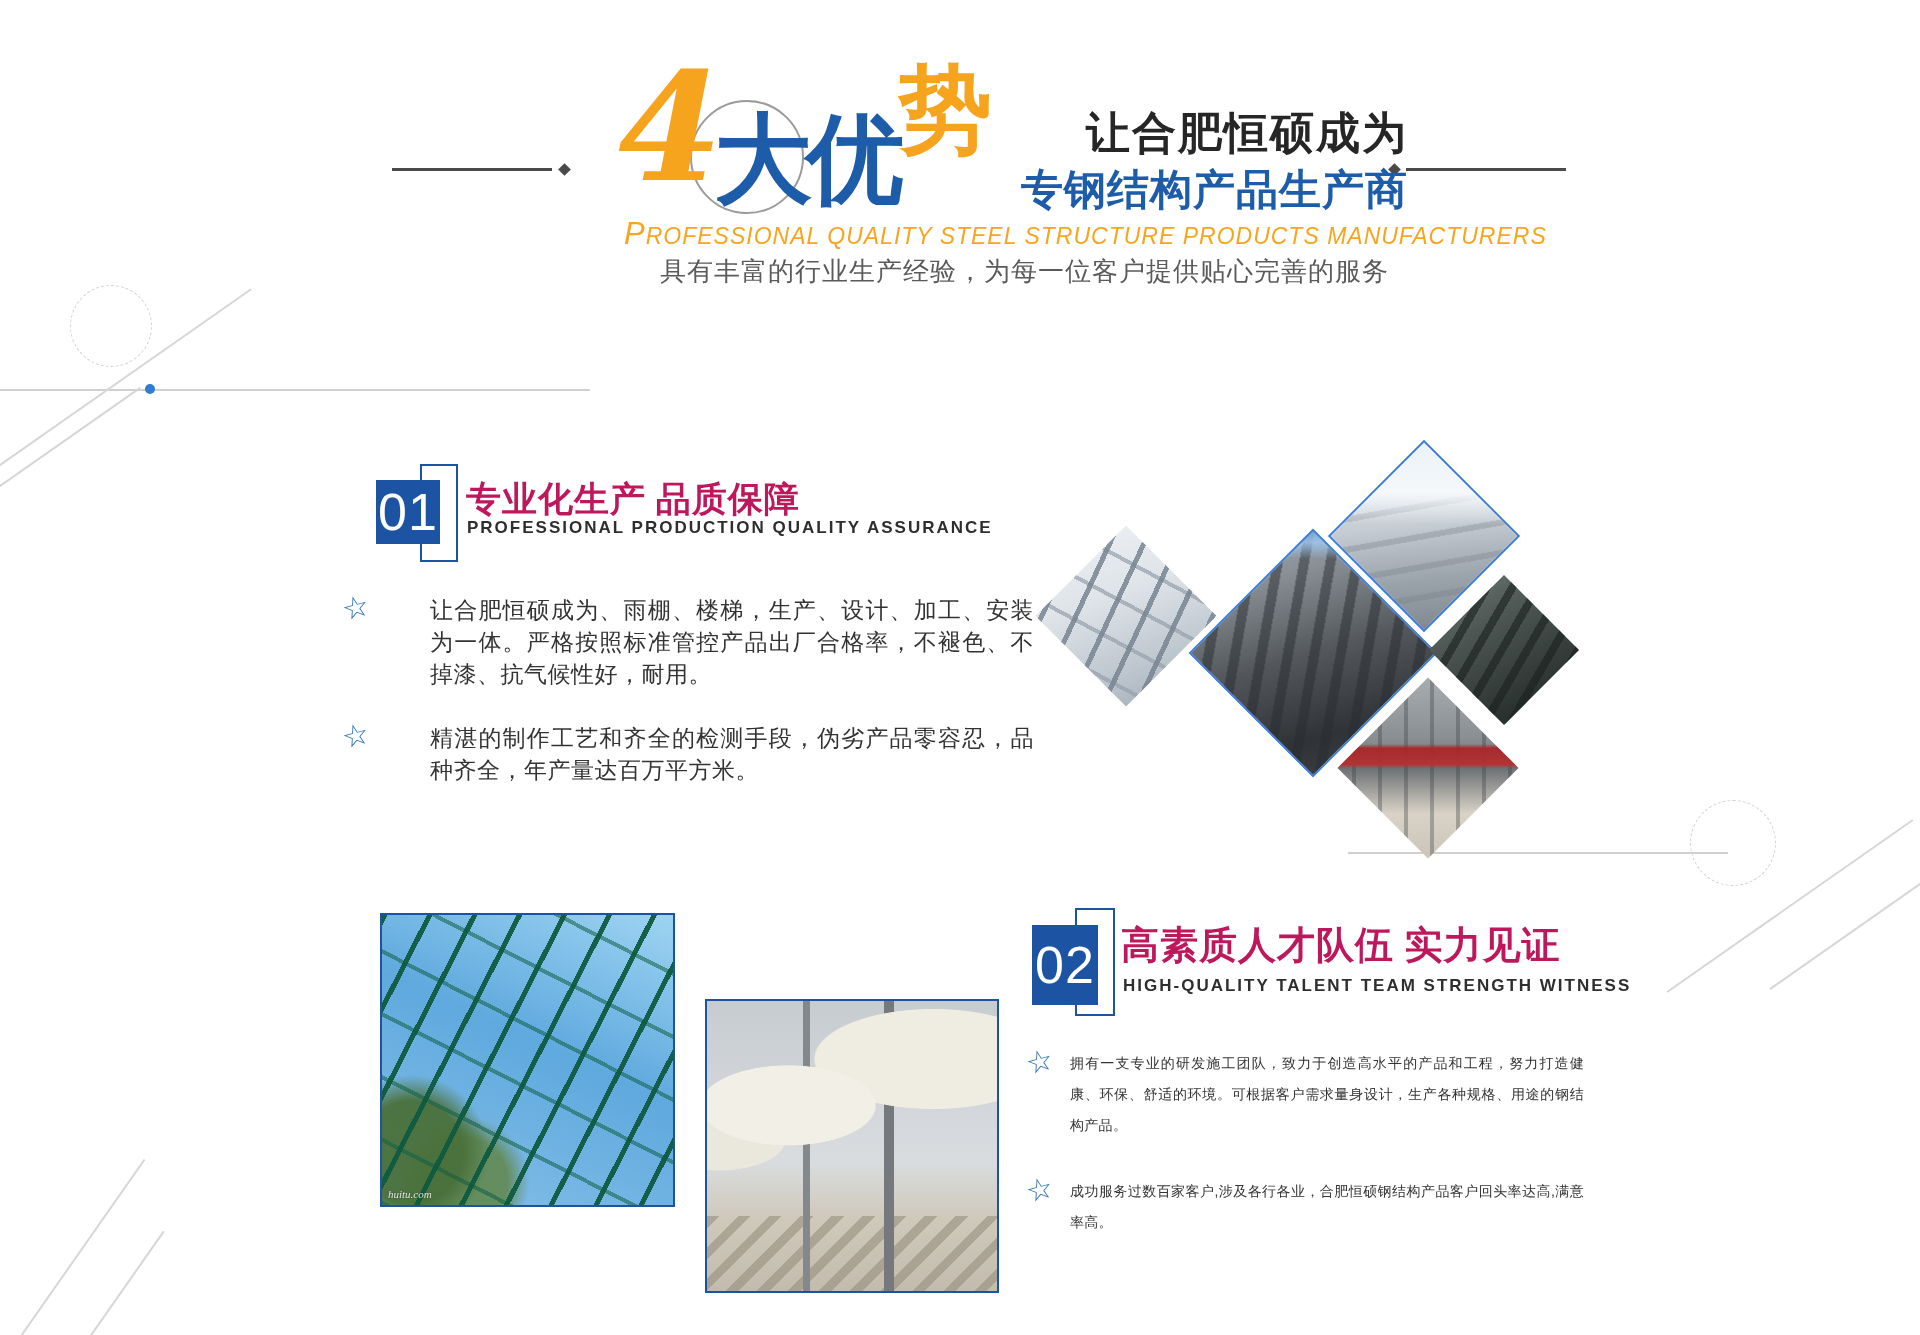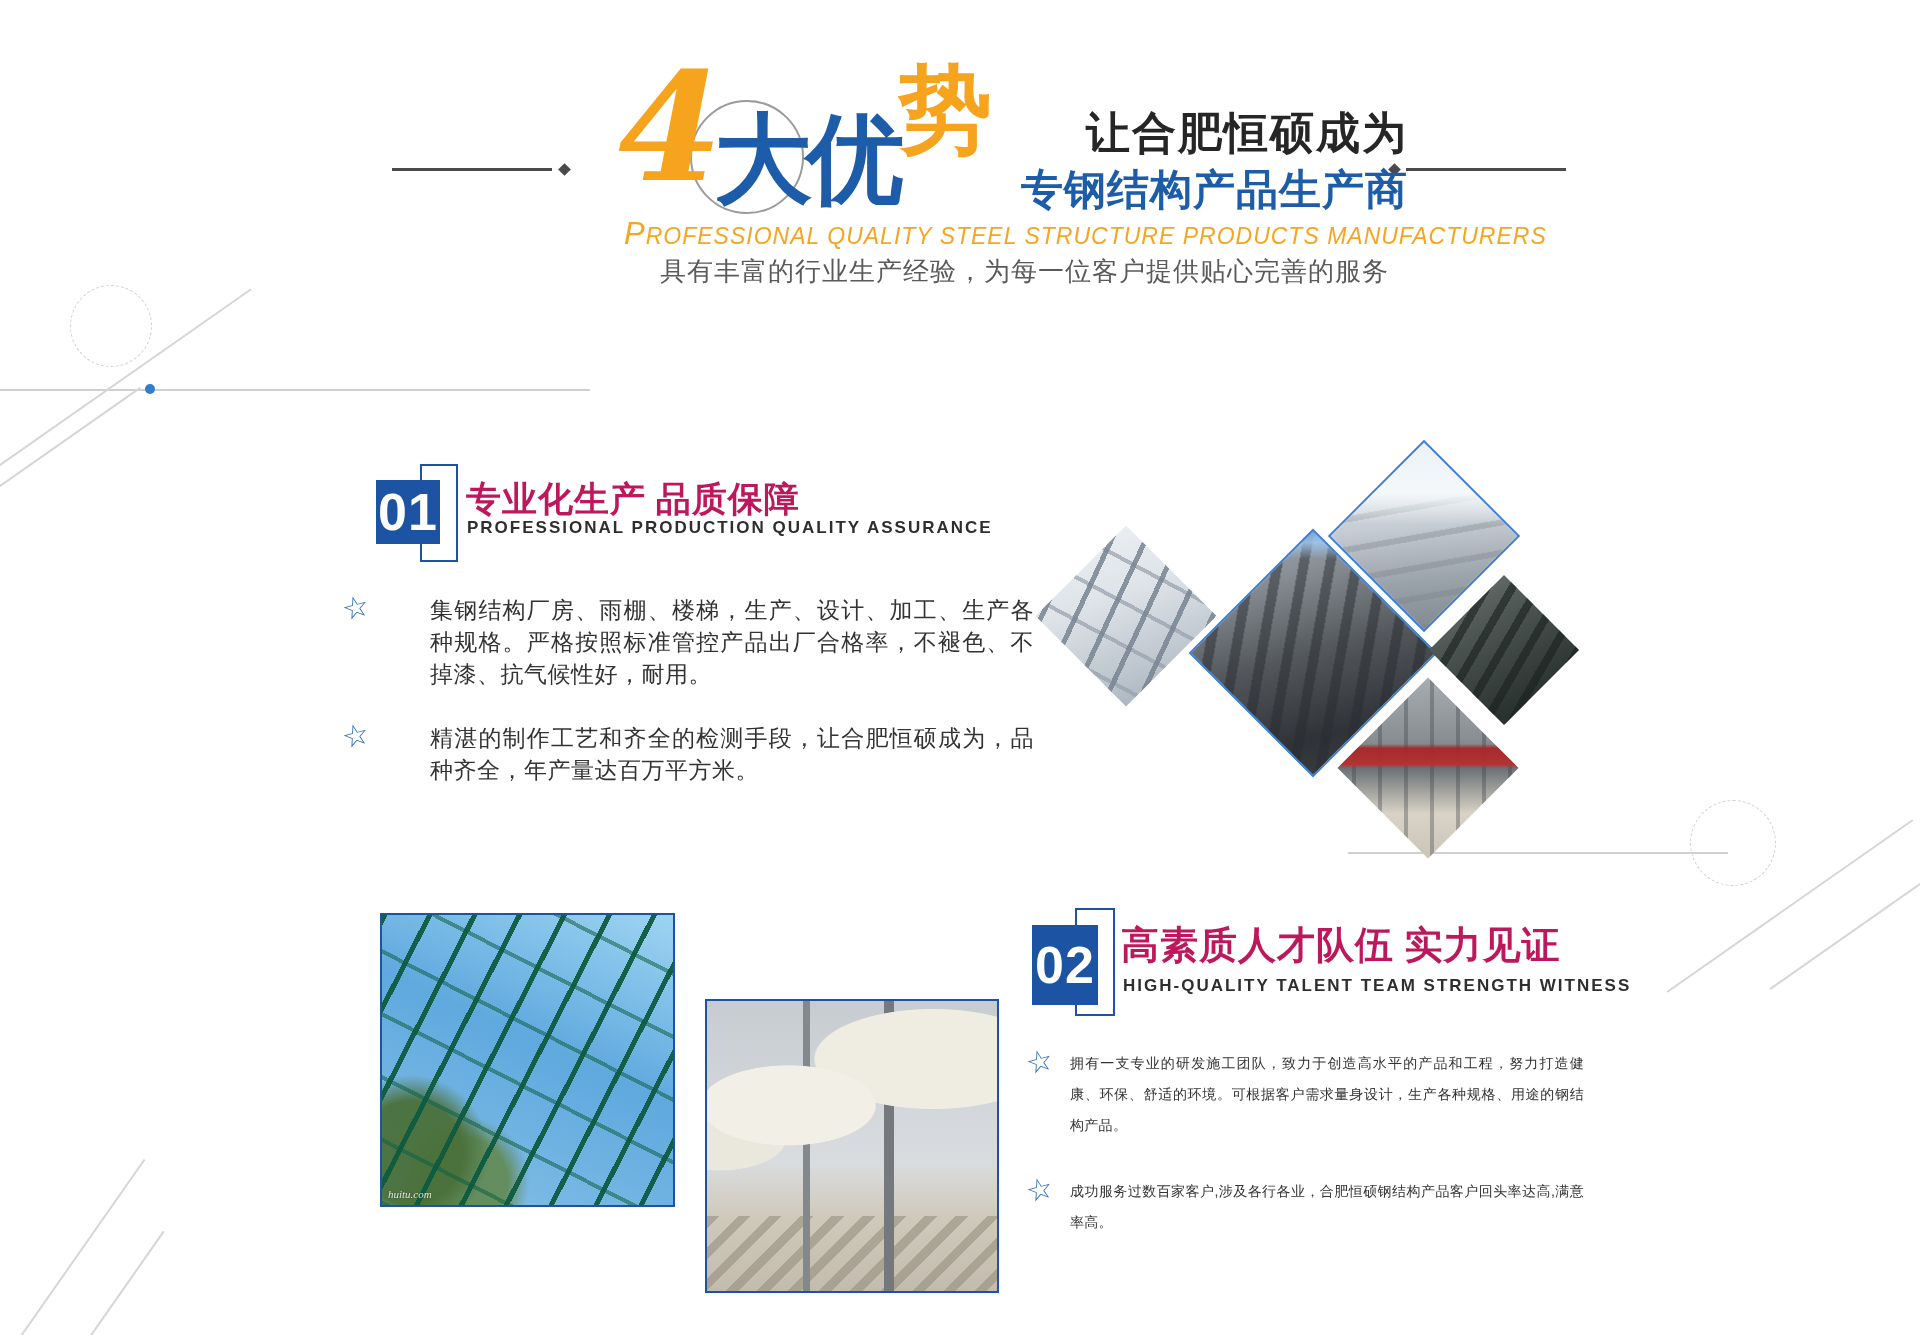--- a/index.html
+++ b/index.html
@@ -23,21 +23,21 @@
   .headline{position:absolute;left:1013px;top:110px;z-index:2;font-family:"DejaVu Serif",serif;font-weight:700;}
   .headline .l1{font-size:44px;line-height:46px;color:#262626;letter-spacing:2px;text-align:right;}
   .headline .l2{font-size:42px;line-height:44px;color:#1D5CA9;letter-spacing:1px;margin-top:12px;margin-left:8px;}
   .hero-en{position:absolute;left:624px;top:216px;font-size:23px;font-style:italic;color:#F7A41E;
         letter-spacing:1px;z-index:2;white-space:nowrap;}
   .hero-en::first-letter{font-size:31px;}
   .hero-tagline{position:absolute;left:660px;top:254px;font-size:26px;color:#5a5a5a;letter-spacing:1px;z-index:2;}
   
   .num-outline{position:absolute;border:2px solid #1C54A3;background:#fff;z-index:1;}
   .num-square{position:absolute;background:#1C54A3;color:#fff;display:flex;align-items:center;
-        justify-content:center;font-size:52px;font-weight:700;letter-spacing:1px;z-index:2;}
+        justify-content:center;font-size:52px;font-weight:400;letter-spacing:1px;z-index:2;}
   .sec-title{position:absolute;font-weight:700;color:#be185d;letter-spacing:1px;z-index:2;white-space:nowrap;font-family:Liberation Serif, serif;}
   .sec-sub{position:absolute;font-size:17px;font-weight:700;color:#2e2e2e;letter-spacing:2px;z-index:2;white-space:nowrap;}
   .t1{left:466px;top:476px;font-size:35px;}
   .st1{left:467px;top:518px;}
   .t2{left:1121px;top:920px;font-size:38px;}
   .st2{left:1123px;top:976px;}
   .o1{left:420px;top:464px;width:34px;height:94px;}
   .q1{left:376px;top:480px;width:64px;height:64px;}
   .o2{left:1075px;top:908px;width:36px;height:104px;}
   .q2{left:1032px;top:925px;width:66px;height:80px;}
@@ -137,25 +137,25 @@
     <div class="hero-tagline">具有丰富的行业生产经验，为每一位客户提供贴心完善的服务</div>
   </div>
 
   <div>
     <div class="num-outline o1"></div>
     <div class="num-square q1">01</div>
     <div class="sec-title t1">专业化生产 品质保障</div>
     <div class="sec-sub st1">PROFESSIONAL PRODUCTION QUALITY ASSURANCE</div>
     <div class="bullet sec1 s1b1">
       <span class="star">☆</span>
-      <p>集钢结构厂房、雨棚、楼梯，生产、设计、加工、生产各种规格。严格按照标准管控产品出厂合格率，不褪色、不掉漆、抗气候性好，耐用。</p>
+      <p>让合肥恒硕成为、雨棚、楼梯，生产、设计、加工、安装为一体。严格按照标准管控产品出厂合格率，不褪色、不掉漆、抗气候性好，耐用。</p>
     </div>
     <div class="bullet sec1 s1b2">
       <span class="star">☆</span>
-      <p>精湛的制作工艺和齐全的检测手段，让合肥恒硕成为，品种齐全，年产量达百万平方米。</p>
+      <p>精湛的制作工艺和齐全的检测手段，伪劣产品零容忍，品种齐全，年产量达百万平方米。</p>
     </div>
   </div>
 
   <div>
     <div class="diamond d1">
         <div class="ph ph1"></div>
       </div>
     <div class="diamond d2">
         <div class="ph ph2"></div>
       </div>

